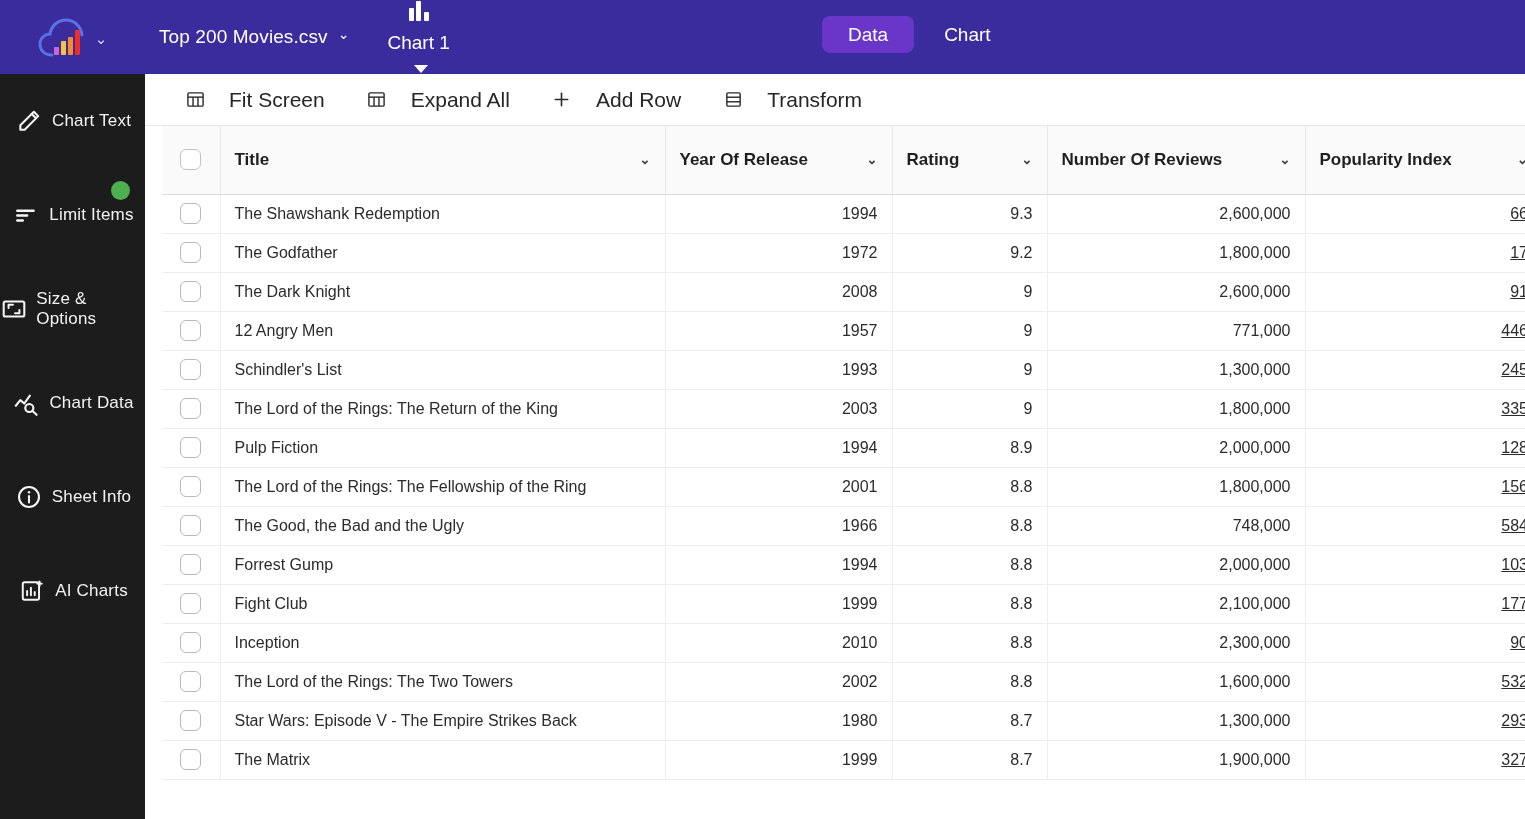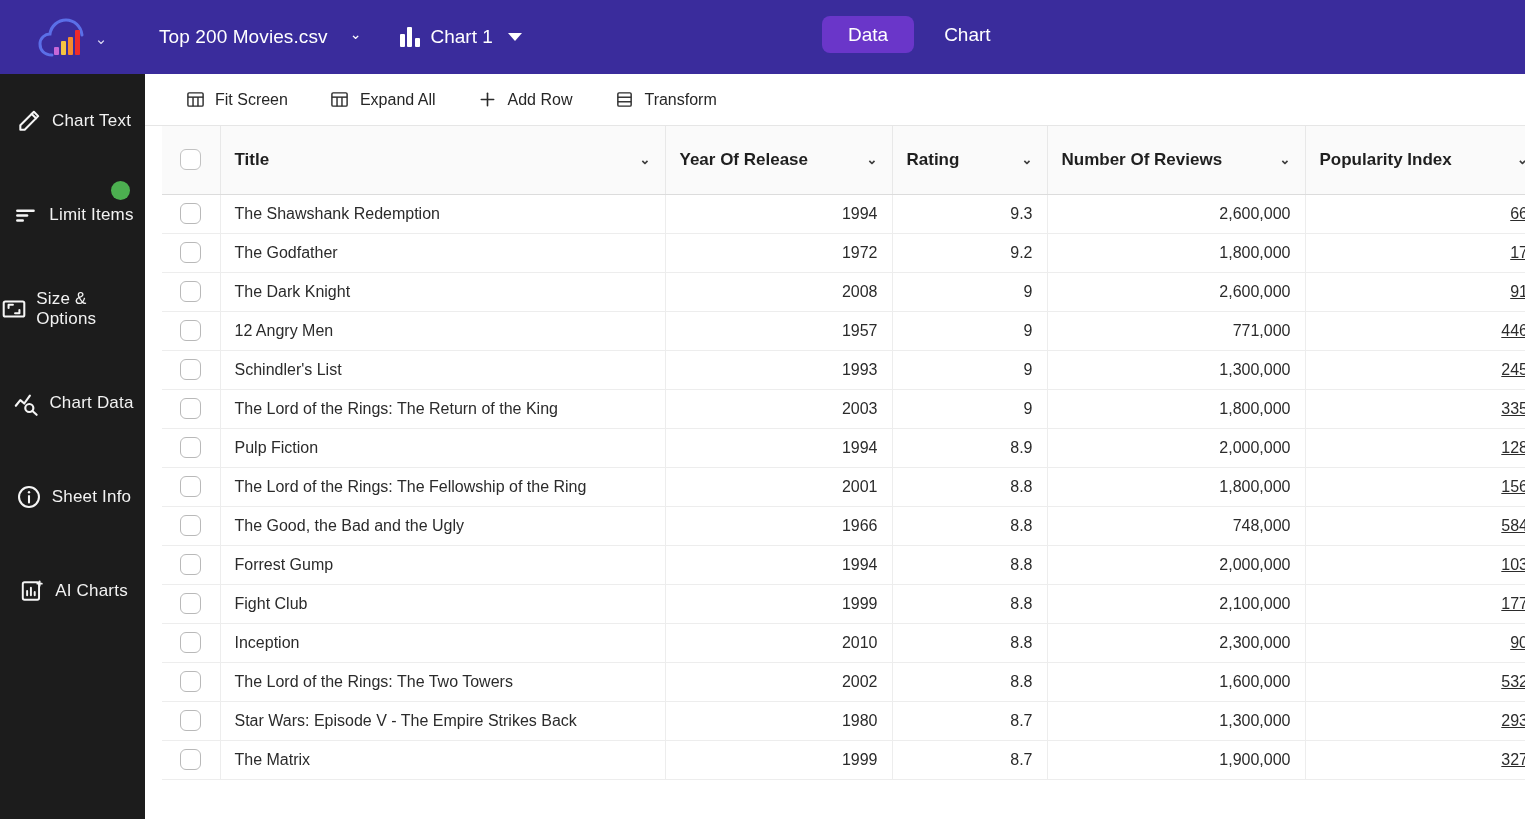--- a/index.html
+++ b/index.html
@@ -20,30 +20,30 @@
   .logo-wrap {
     width: 145px; height: 74px;
     display: flex; align-items: center; justify-content: center;
     gap: 3px;
   }
   .logo-mark { position: relative; width: 58px; height: 46px; }
   .logo-caret { color: #dcd9f2; font-size: 15px; line-height: 1; margin-left: -4px; margin-top: 2px; }
 
   .file-title {
     margin-left: 14px;
-    display: flex; align-items: flex-start; gap: 18px;
+    display: flex; align-items: flex-start; gap: 6px;
     color: #ffffff; font-size: 19px; letter-spacing: .1px;
     cursor: pointer;
   }
   .file-title .caret { font-size: 14px; margin-left: 4px; }
 
   .chart-sel {
     margin-left: 38px;
     display: flex; align-items: center; gap: 11px;
-    color: #ffffff; font-size: 19px; cursor: pointer;
+    color: #ffffff; font-size: 19px; cursor: pointer; flex-direction: column;
   }
   .barsicon { display: flex; align-items: flex-end; gap: 2.5px; height: 20px; }
   .barsicon i { display: block; width: 5px; background: #ffffff; border-radius: 1px; }
   .barsicon i:nth-child(1) { height: 13px; }
   .barsicon i:nth-child(2) { height: 20px; }
   .barsicon i:nth-child(3) { height: 9px; }
   .tri-down {
     width: 0; height: 0; border-left: 7px solid transparent;
     border-right: 7px solid transparent; border-top: 8px solid #ffffff;
     margin-left: 4px;
@@ -80,23 +80,23 @@
   
   .main {
     position: absolute; left: 145px; top: 74px;
     width: 1380px; height: 745px; background: #ffffff;
   }
   .toolbar {
     height: 52px; display: flex; align-items: center;
     border-bottom: 1px solid #e6e6e6; background: #ffffff;
   }
   .tb-btn {
-    display: flex; align-items: center; gap: 10px;
+    display: flex; align-items: center; gap: 24px;
     padding: 6px 10px; margin-left: 22px;
-    font-size: 16px; color: #262626; cursor: pointer; border-radius: 4px;
+    font-size: 21px; color: #262626; cursor: pointer; border-radius: 4px;
   }
   .tb-btn:first-child { margin-left: 30px; }
   .tb-ico { width: 20px; height: 20px; display: flex; align-items: center; justify-content: center; }
 
   
   .grid { width: 1380px; }
   table { width: 1380px; border-collapse: collapse; table-layout: fixed; margin-left: 17px; }
   thead th {
     height: 68px; background: #fafafa;
     border-right: 1px solid #e8e8e8; border-bottom: 1px solid #dcdcdc;

